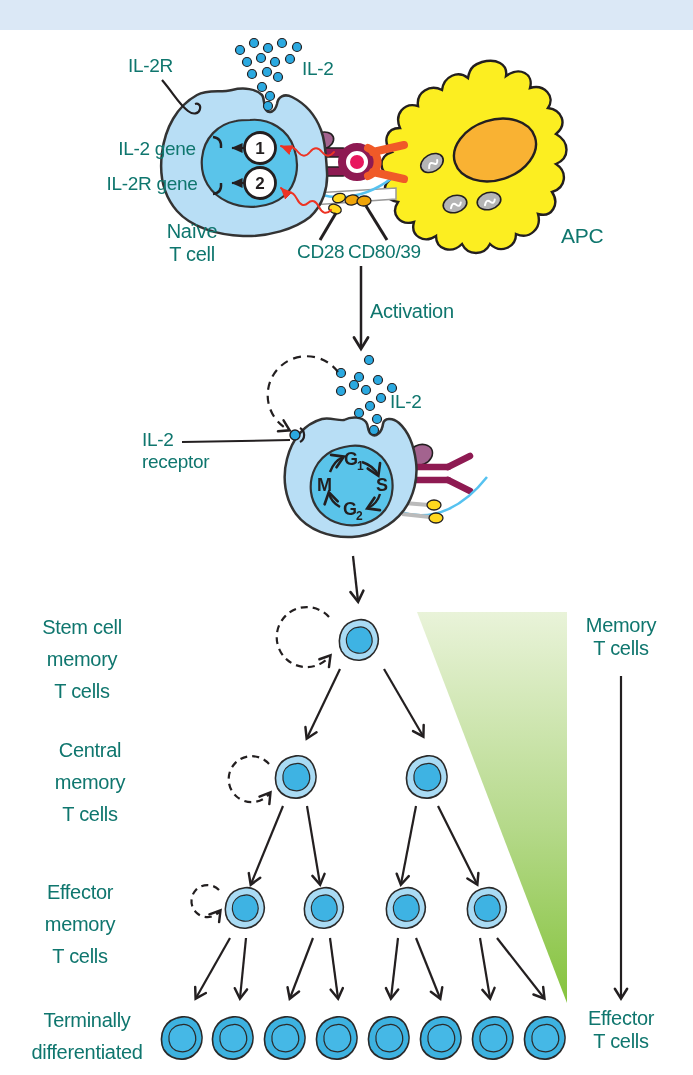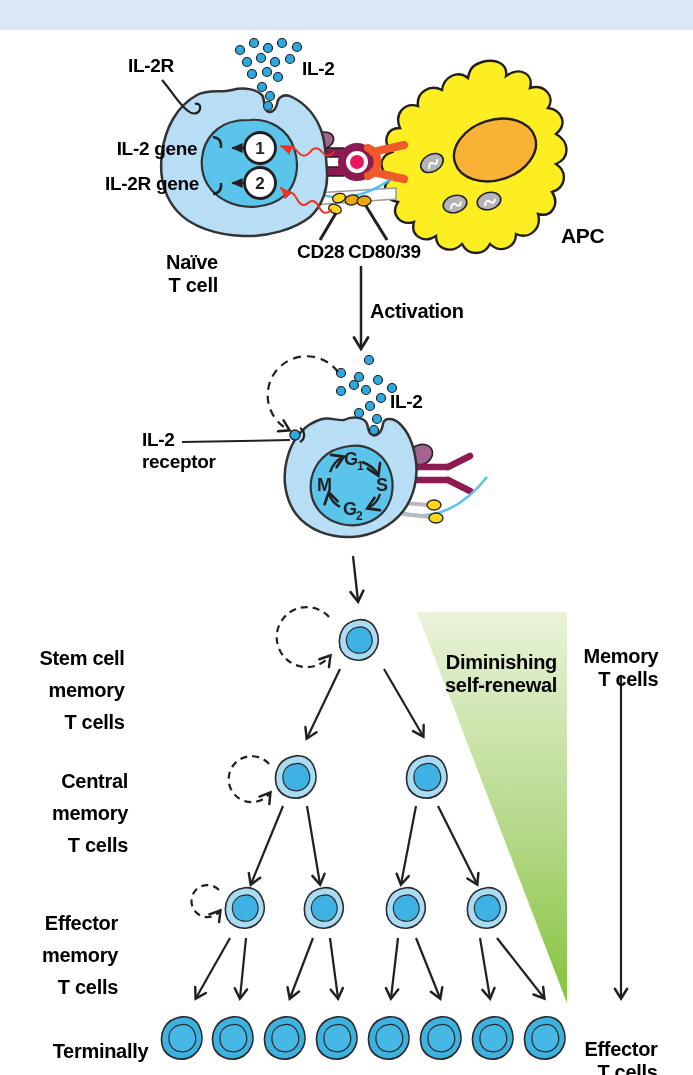--- a/index.html
+++ b/index.html
@@ -1,22 +1,22 @@
 <!DOCTYPE html>
 <html><head>
 <meta charset="utf-8">
 <style>
   html,body{margin:0;padding:0;background:#fff;}
   #stage{position:relative;width:693px;height:1075px;background:#ffffff;overflow:hidden;
          font-family:"Liberation Sans","DejaVu Sans",sans-serif;}
   #banner{position:absolute;left:0;top:0;width:693px;height:30px;background:#dbe8f6;}
   svg{position:absolute;left:0;top:0;}
-  .lbl{position:absolute;font-weight:700;color:#000000;white-space:pre-line;
+  .lbl{position:absolute;font-weight:400;color:#0f766e;white-space:pre-line;
        font-size:20px;line-height:23px;letter-spacing:-0.3px;}
-  .ctr{transform:translateX(-50%);text-align:right;margin-top:31px;}
+  .ctr{transform:translateX(-50%);text-align:center;}
   .rt{text-align:center;}
   .s19{font-size:19px;}
   .s21{font-size:21px;}
   .lh24{line-height:32px;}
   text{font-family:"Liberation Sans","DejaVu Sans",sans-serif;font-weight:700;fill:#231f20;}
 </style>
 </head>
 <body>
 
 <div id="stage">
@@ -263,19 +263,17 @@
   <div class="lbl ctr lh24" style="left:90px;top:734px;">Central
 memory
 T cells</div>
   <div class="lbl ctr lh24" style="left:80px;top:876px;">Effector
 memory
 T cells</div>
   <div class="lbl ctr lh24" style="left:87px;top:1004px;">Terminally
 differentiated
 cells</div>
 
-  <div class="lbl ctr" style="left:501px;top:620px;">Diminishing
-self-renewal</div>
   <div class="lbl ctr" style="left:621px;top:614px;">Memory
 T cells</div>
   <div class="lbl ctr" style="left:621px;top:1007px;">Effector
 T cells</div>
 </div>
 
 </body></html>

